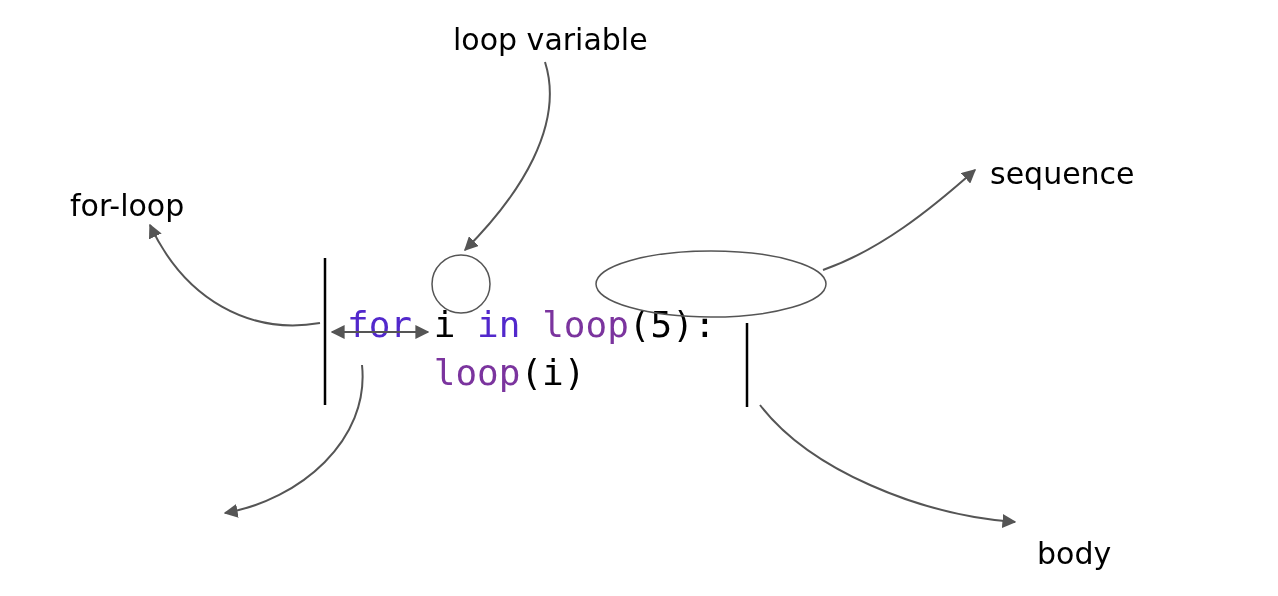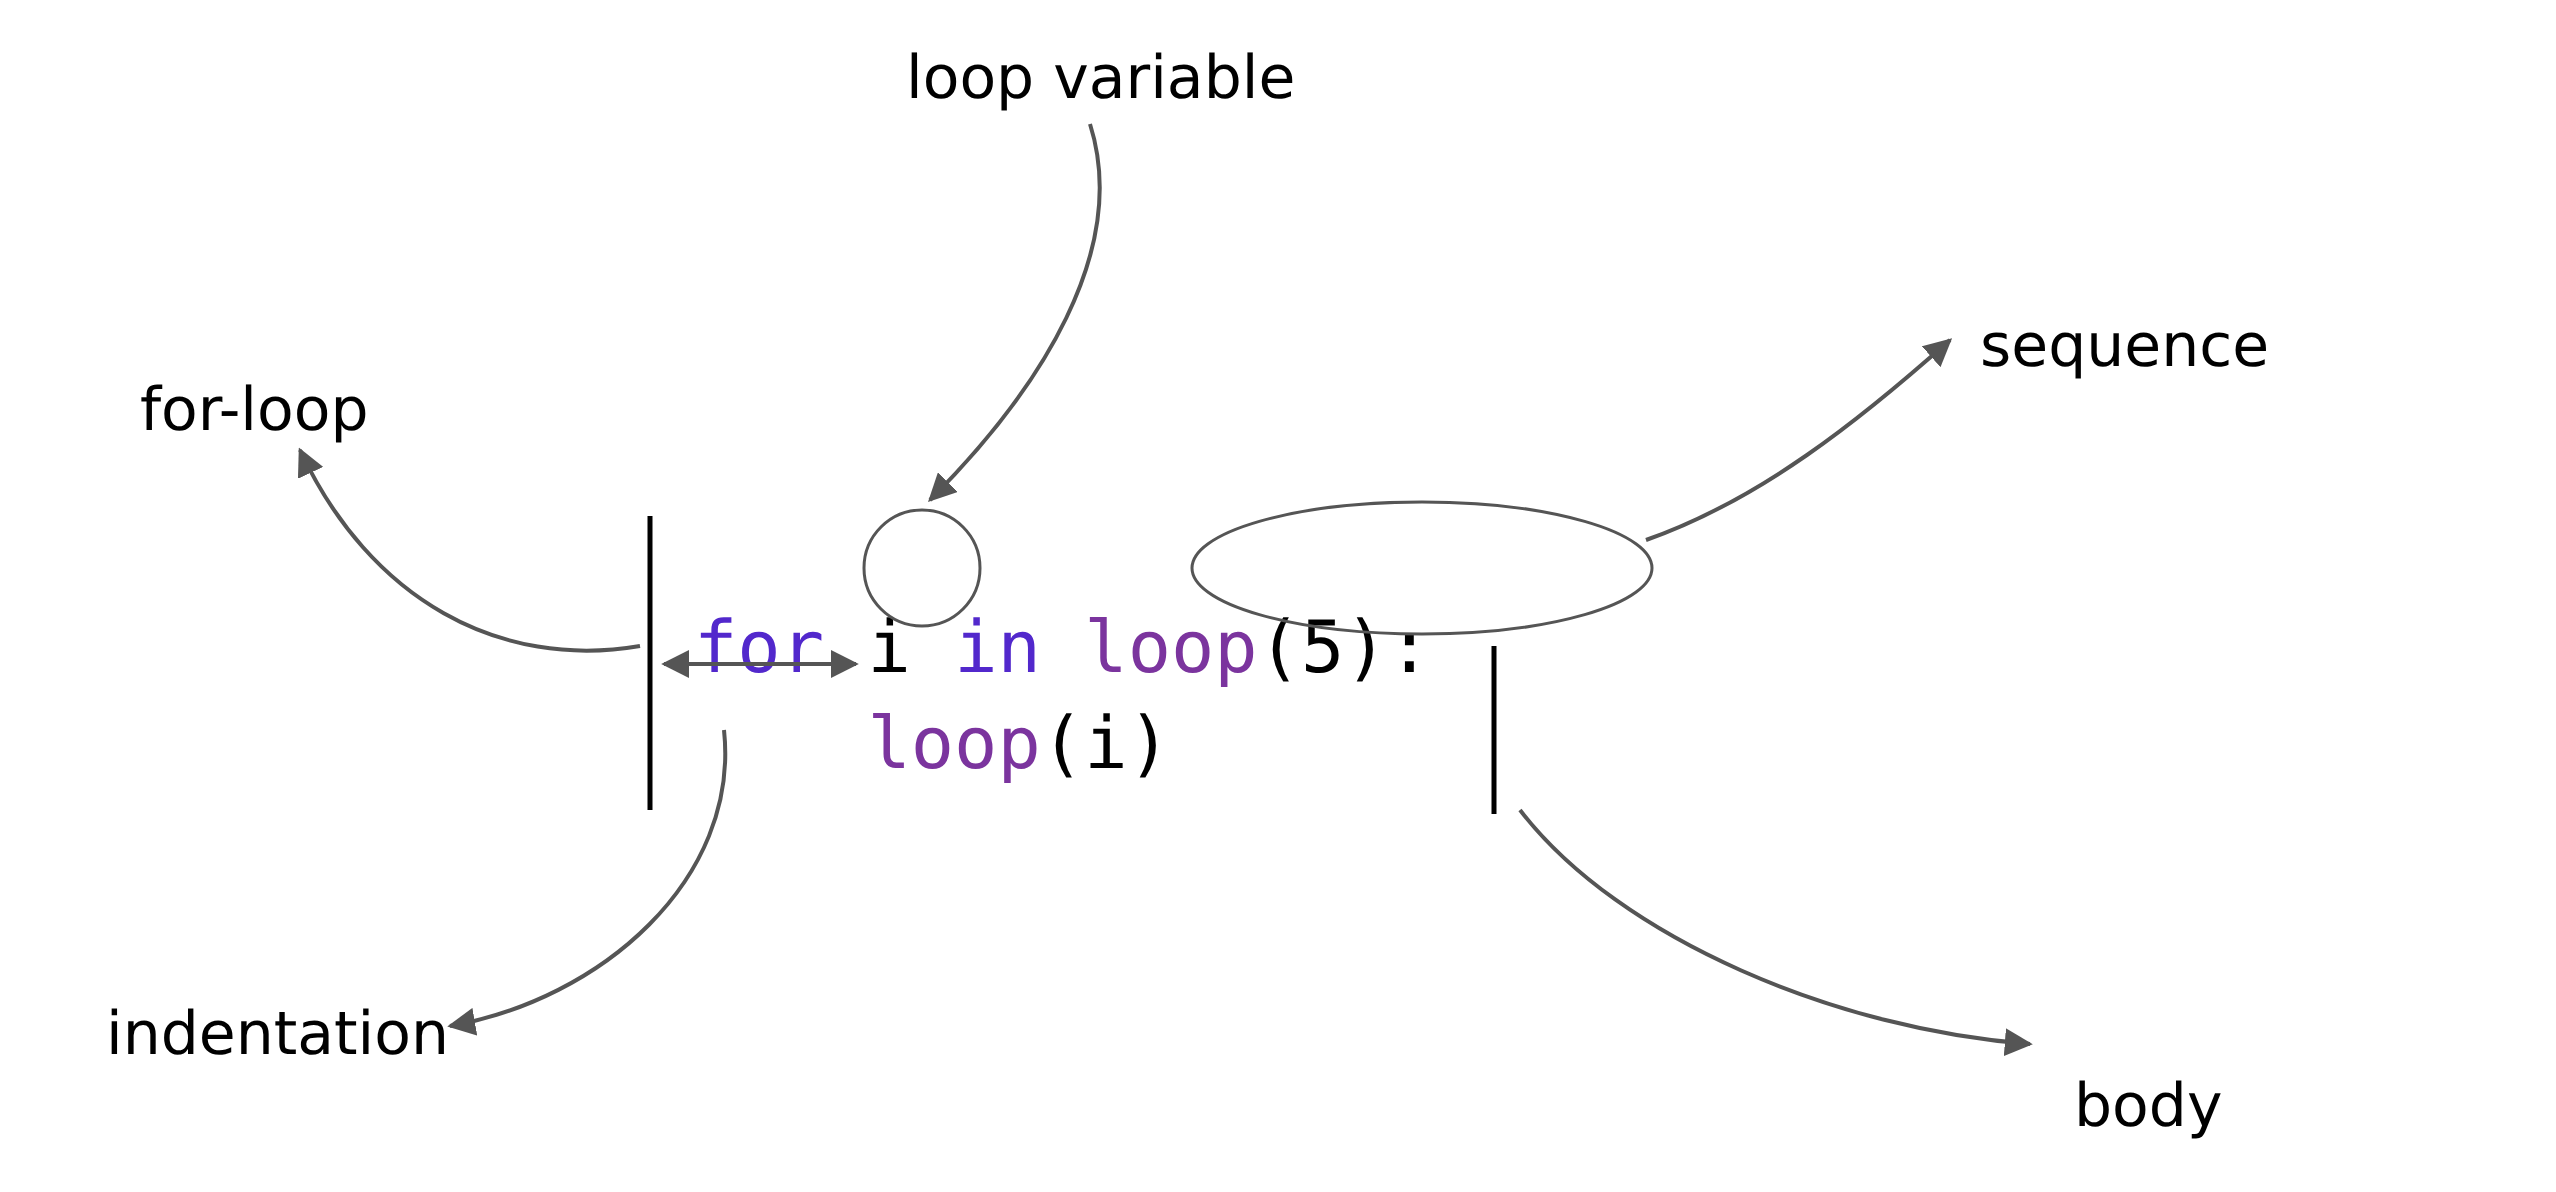--- a/index.html
+++ b/index.html
@@ -43,21 +43,20 @@
 <body>
 
 <div class="stage">
 
   <div class="label" style="left:453px; top:22px;">loop variable</div>
 
   <div class="label" style="left:70px; top:188px;">for-loop</div>
 
   <div class="label" style="left:990px; top:156px;">sequence</div>
 
-  <div class="label" style="left:53px; top:500px;">indentation</div>
 
   <div class="label" style="left:1037px; top:536px;">body</div>
 
   <div class="code" style="left:347px; top:263px;">
 <span class="tok-kw">for</span><span class="tok-plain"> </span><span class="tok-plain">i</span><span class="tok-plain"> </span><span class="tok-kw">in</span><span class="tok-plain"> </span><span class="tok-func">loop</span><span class="tok-plain">(</span><span class="tok-plain">5</span><span class="tok-plain">):</span></div>
 
   <div class="code" style="left:347px; top:311px;">
 <span class="tok-plain">    </span><span class="tok-func">loop</span><span class="tok-plain">(</span><span class="tok-plain">i</span><span class="tok-plain">)</span></div>
 
   <svg class="overlay" viewBox="0 0 1278 596">

